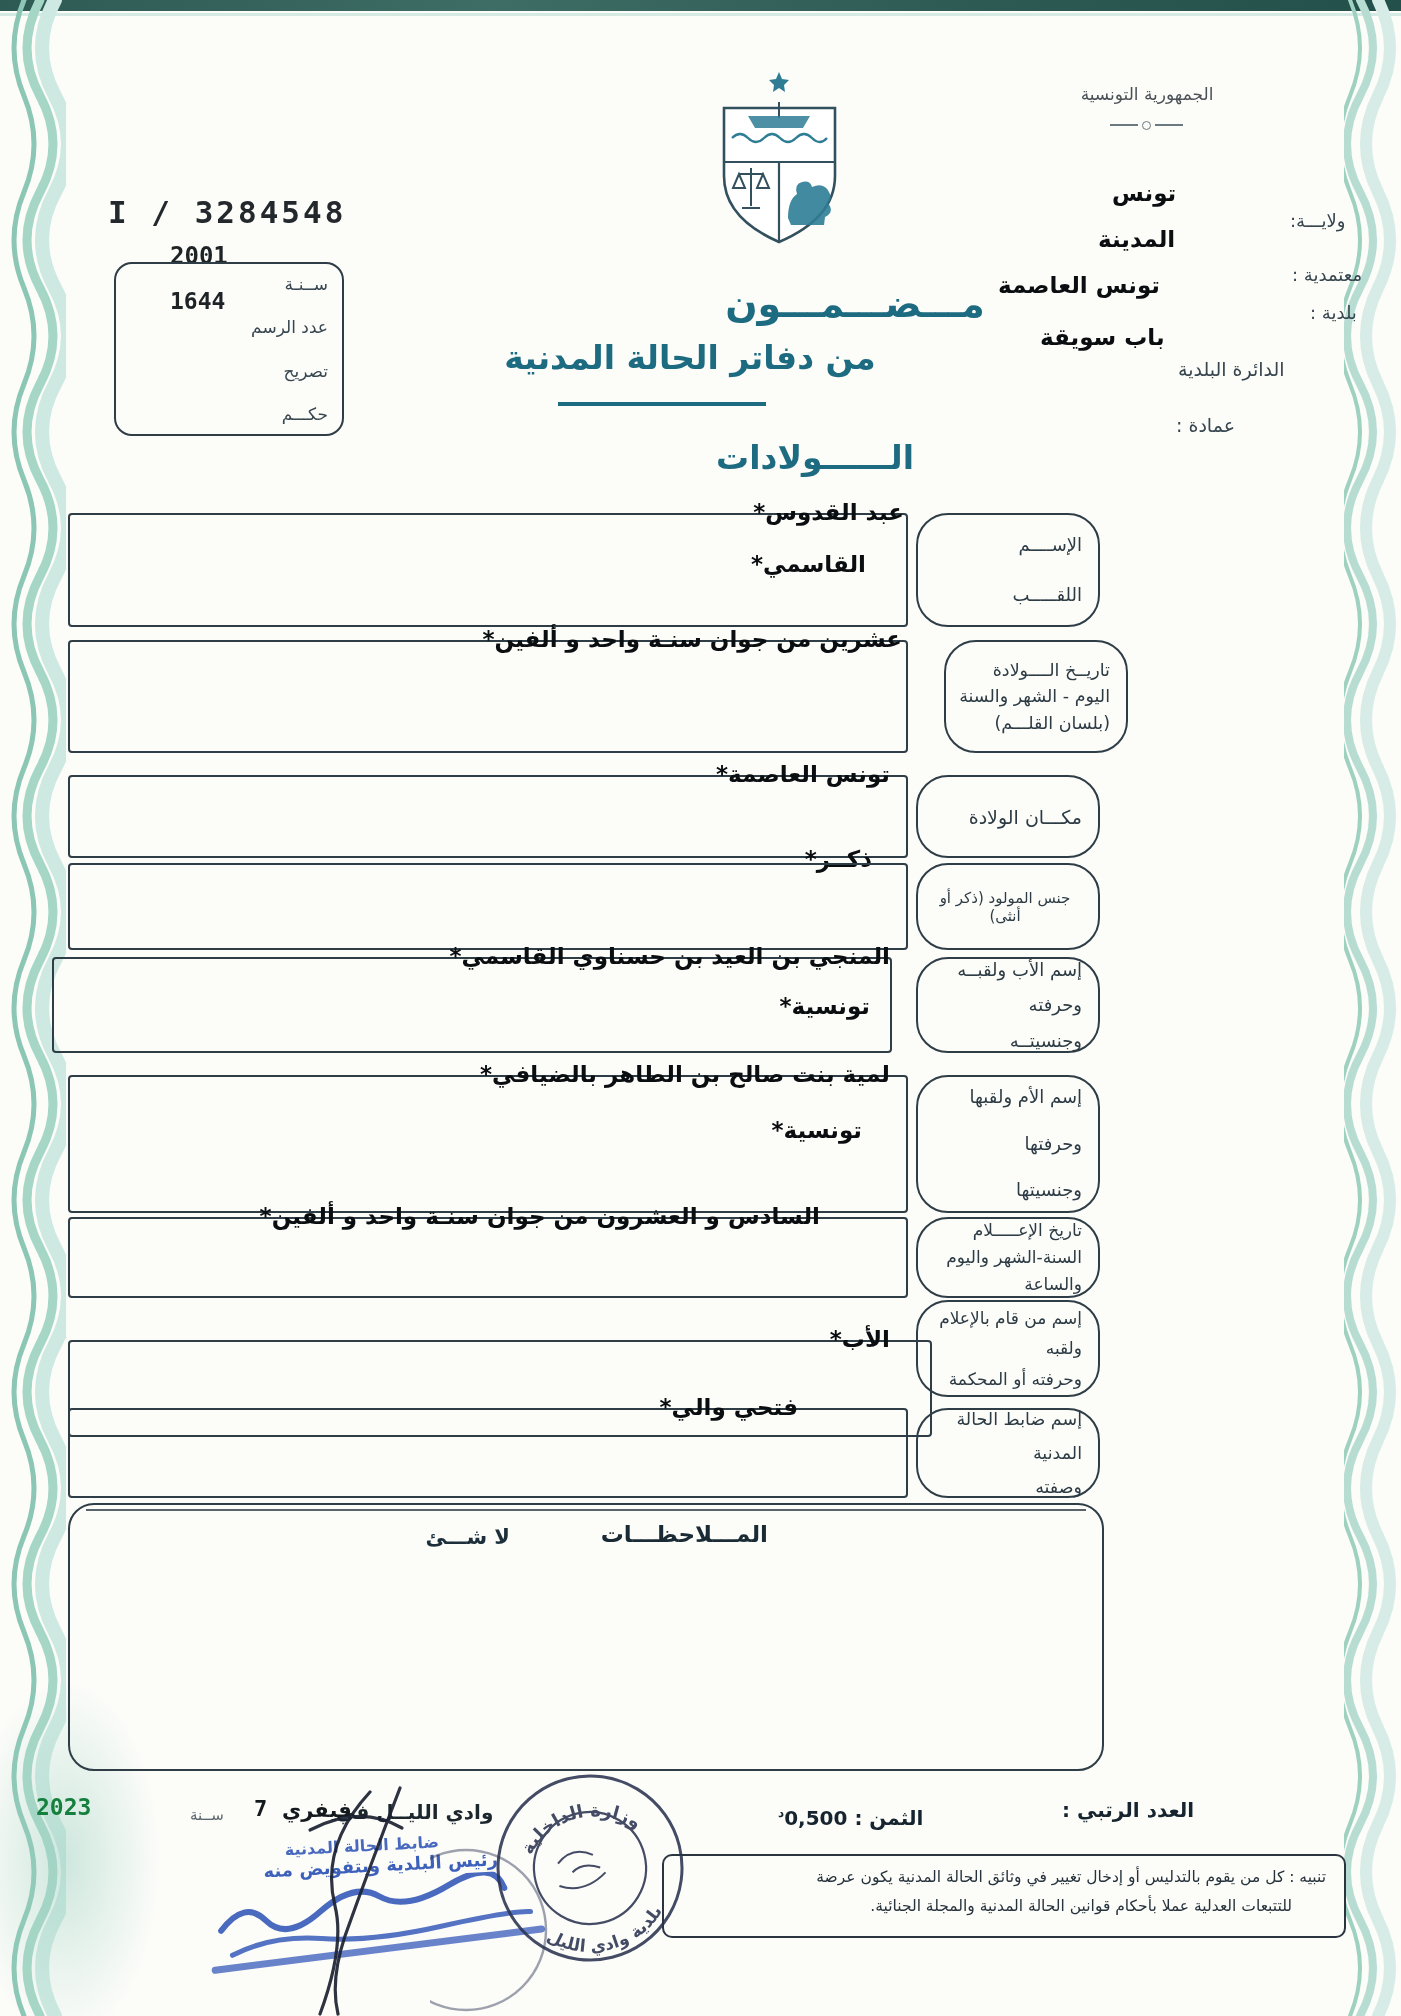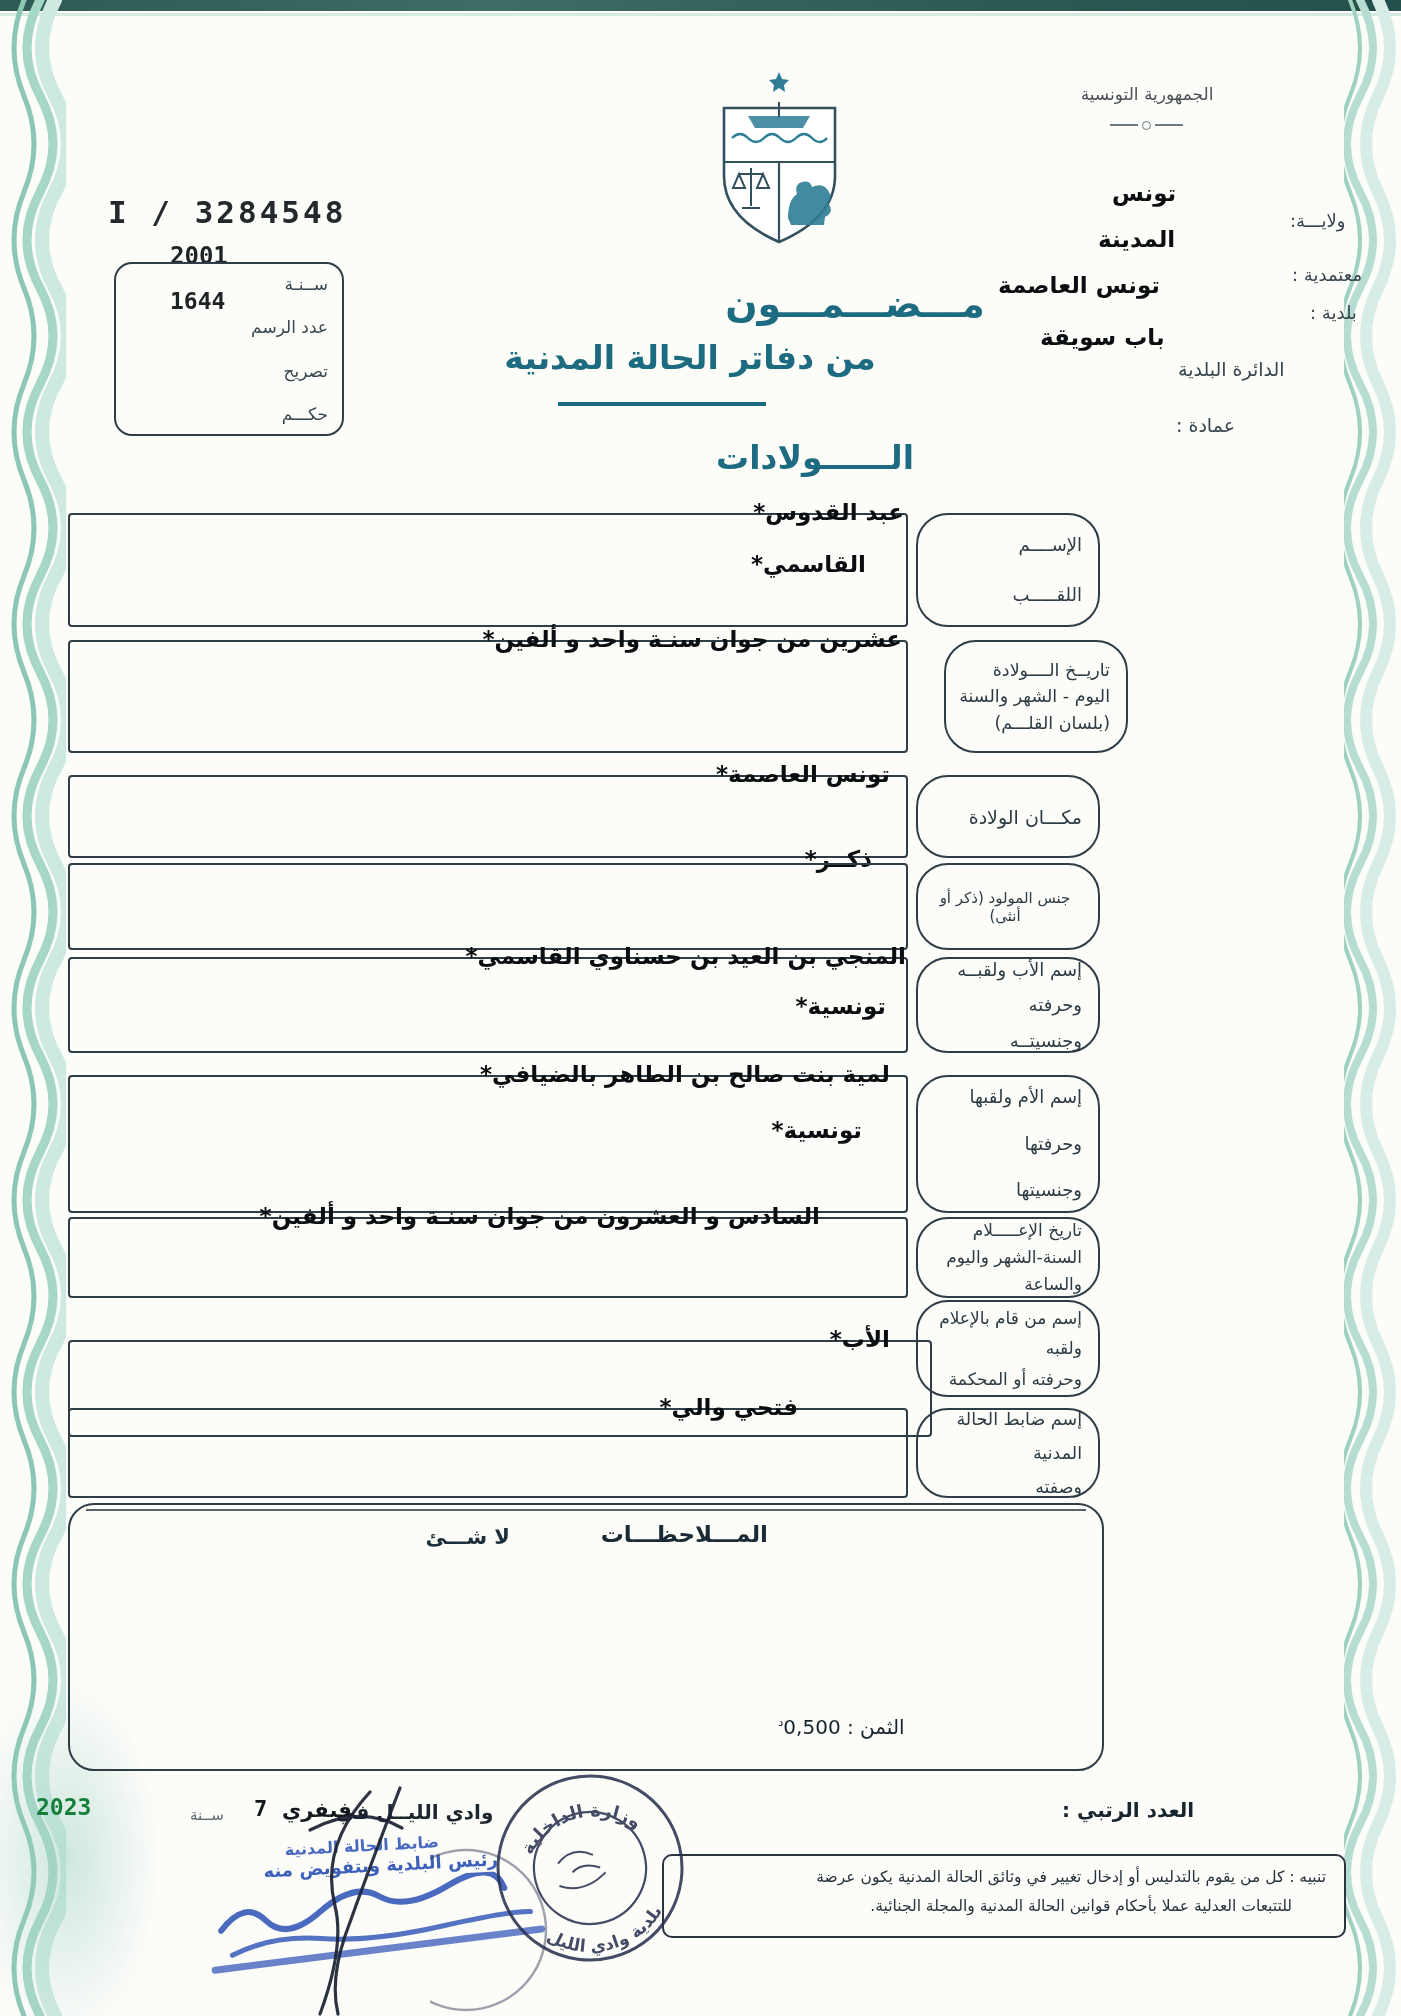--- a/index.html
+++ b/index.html
@@ -117,21 +117,21 @@
 
   <div class="abs valbox" style="left:68px;top:775px;width:840px;height:83px;">
     <span class="val vt" style="right:16px;">تونس العاصمة*</span>
     <span class="val" style="right:34px;bottom:-16px;">ذكــر*</span>
   </div>
   <div class="abs lblbox lb3" style="left:916px;top:775px;width:184px;height:83px;">مكـــان الولادة</div>
 
   <div class="abs valbox" style="left:68px;top:863px;width:840px;height:87px;"></div>
   <div class="abs lblbox lb4" style="left:916px;top:863px;width:184px;height:87px;text-align:center;">جنس المولود (ذكر أو أنثى)</div>
 
-  <div class="abs valbox" style="left:68px;top:957px;width:840px;height:96px;">
+  <div class="abs valbox" style="left:52px;top:957px;width:840px;height:96px;">
     <span class="val vt" style="right:0px;">المنجي بن العيد بن حسناوي القاسمي*</span>
     <span class="val" style="right:20px;top:34px;">تونسية*</span>
   </div>
   <div class="abs lblbox lb5" style="left:916px;top:957px;width:184px;height:96px;">إسم الأب ولقبــه وحرفته
 وجنسيتــه</div>
 
   <div class="abs valbox" style="left:68px;top:1075px;width:840px;height:138px;">
     <span class="val vt" style="right:16px;">لمية بنت صالح بن الطاهر بالضيافي*</span>
     <span class="val" style="right:44px;top:40px;">تونسية*</span>
   </div>
@@ -157,21 +157,21 @@
   </div>
 
   <div class="abs notesbox" style="left:68px;top:1503px;width:1036px;height:268px;">
     <div class="notes-inner"></div>
     <span class="abs" style="right:334px;top:16px;font-size:23px;font-weight:bold;color:#1b2b36;">المـــلاحظـــات</span>
     <span class="abs" style="right:592px;top:20px;font-size:21px;font-weight:bold;color:#1c2f3a;">لا شـــئ</span>
   </div>
 
   <div class="abs" style="left:1062px;top:1798px;font-size:20px;font-weight:bold;color:#15242e;">العدد الرتبي :</div>
 
-  <div class="abs" style="left:778px;top:1715px;font-size:20px;font-weight:normal;color:#15242e;">
+  <div class="abs" style="left:778px;top:1806px;font-size:20px;font-weight:bold;color:#15242e;">
     <span>الثمن : 0,500</span><sup>د</sup>
   </div>
 
   <div class="abs" style="left:336px;top:1800px;font-size:20px;font-weight:bold;color:#1c262d;">وادي الليــل في</div>
   <div class="abs" style="left:282px;top:1798px;font-size:21px;font-weight:bold;color:#14191e;">فيفري</div>
   <div class="abs mono" style="left:254px;top:1796px;font-size:22px;font-weight:bold;color:#14191e;">7</div>
   <div class="abs" style="left:190px;top:1806px;font-size:15px;color:#5c676d;">ســنة</div>
   <div class="abs mono" style="left:36px;top:1794px;font-size:23px;font-weight:bold;color:#15803d;">2023</div>
 
   <div class="abs warnbox" style="left:662px;top:1854px;width:684px;height:84px;">

